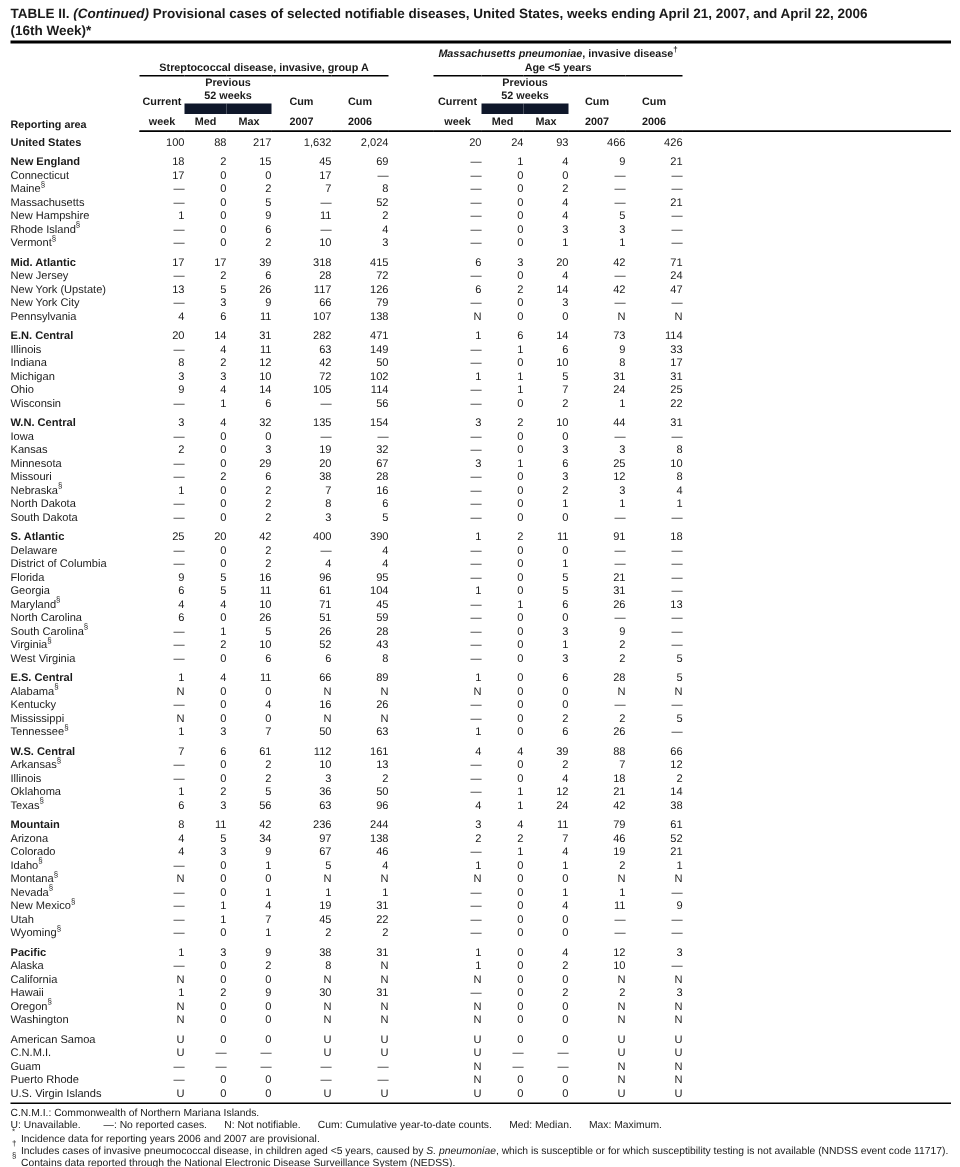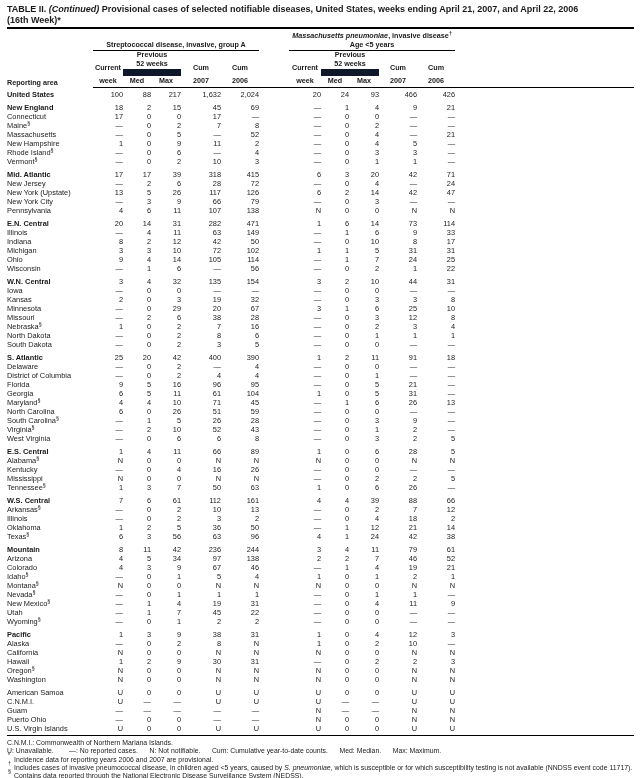--- a/index.html
+++ b/index.html
@@ -1089,21 +1089,21 @@
           <td class="num">—</td>
           <td></td>
           <td class="num">N</td>
           <td class="num">—</td>
           <td class="num">—</td>
           <td class="num">N</td>
           <td class="num">N</td>
           <td></td>
         </tr>
         <tr>
-          <td class="name">Puerto Ohio</td>
+          <td class="name">Puerto Rhode</td>
           <td class="num">—</td>
           <td class="num">0</td>
           <td class="num">0</td>
           <td class="num">—</td>
           <td class="num">—</td>
           <td></td>
           <td class="num">N</td>
           <td class="num">0</td>
           <td class="num">0</td>
           <td class="num">N</td>

